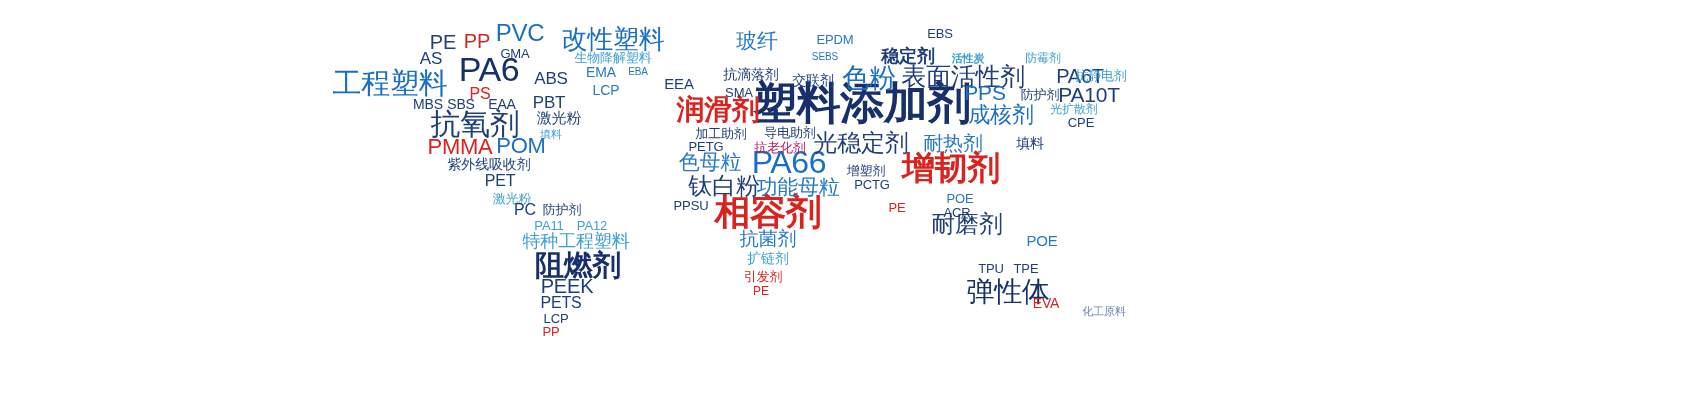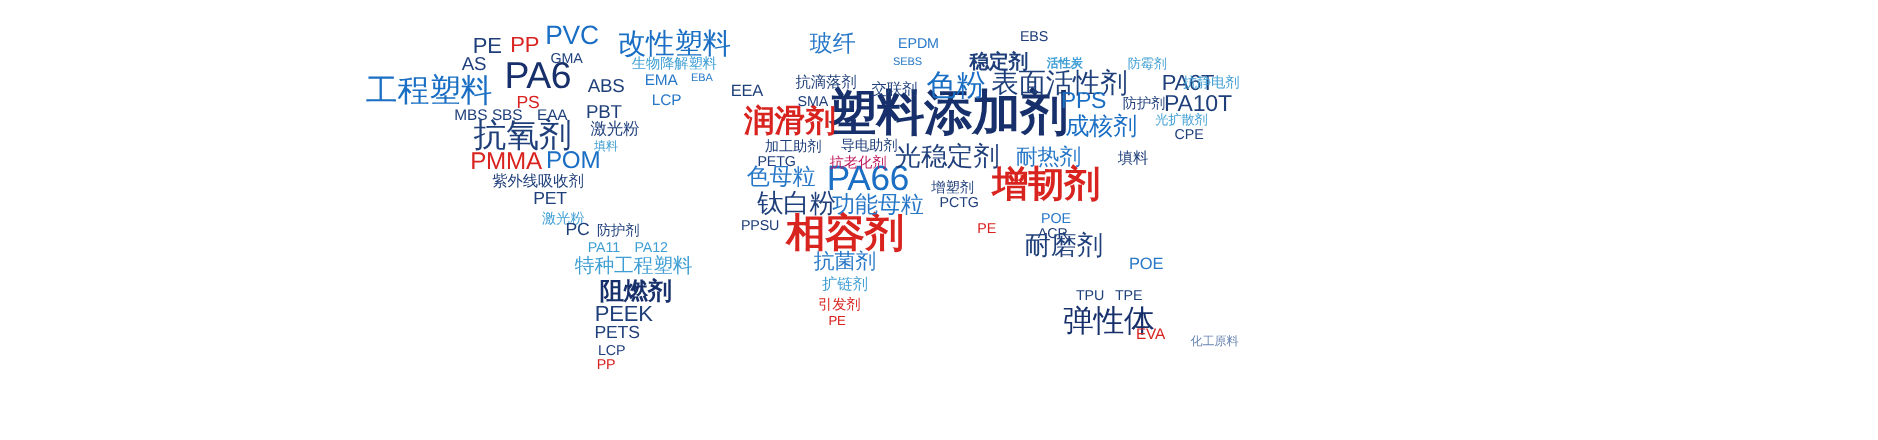--- a/index.html
+++ b/index.html
@@ -24,21 +24,21 @@
     letter-spacing: -0.01em;
   }
 </style>
 </head>
 <body>
 
 <div id="wordcloud" style="width: 1707px; height: 400px; background: rgb(255, 255, 255);">
     <span class="w" style="left: 862px; top: 103px; font-size: 44px; color: rgb(23, 48, 107); font-weight: bold;">塑料添加剂</span>
     <span class="w" style="left: 768px; top: 212px; font-size: 36px; color: rgb(216, 35, 31); font-weight: bold;">相容剂</span>
     <span class="w" style="left: 951px; top: 167px; font-size: 33px; color: rgb(216, 35, 31); font-weight: bold;">增韧剂</span>
-    <span class="w" style="left: 578px; top: 265px; font-size: 22px; color: rgb(23, 48, 107); font-weight: bold; text-align: center;">阻燃剂</span>
+    <span class="w" style="left: 578px; top: 265px; font-size: 29px; color: rgb(23, 48, 107); font-weight: bold; text-align: center;">阻燃剂</span>
     <span class="w" style="left: 718px; top: 110px; font-size: 28px; color: rgb(216, 35, 31); font-weight: bold;">润滑剂</span>
     <span class="w" style="left: 390px; top: 83px; font-size: 29px; color: rgb(26, 111, 196); font-weight: normal;">工程塑料</span>
     <span class="w" style="left: 475px; top: 124px; font-size: 30px; color: rgb(31, 63, 122); font-weight: normal;">抗氧剂</span>
     <span class="w" style="left: 489px; top: 69px; font-size: 34px; color: rgb(23, 48, 107); font-weight: normal;">PA6</span>
     <span class="w" style="left: 789px; top: 162px; font-size: 32px; color: rgb(26, 111, 196); font-weight: normal;">PA66</span>
     <span class="w" style="left: 963px; top: 76px; font-size: 25px; color: rgb(31, 63, 122); font-weight: normal;">表面活性剂</span>
     <span class="w" style="left: 613px; top: 39px; font-size: 26px; color: rgb(26, 111, 196); font-weight: normal;">改性塑料</span>
     <span class="w" style="left: 869px; top: 78px; font-size: 27px; color: rgb(26, 111, 196); font-weight: normal;">色粉</span>
     <span class="w" style="left: 861px; top: 143px; font-size: 24px; color: rgb(31, 63, 122); font-weight: normal;">光稳定剂</span>
     <span class="w" style="left: 1008px; top: 292px; font-size: 28px; color: rgb(23, 48, 107); font-weight: normal;">弹性体</span>

